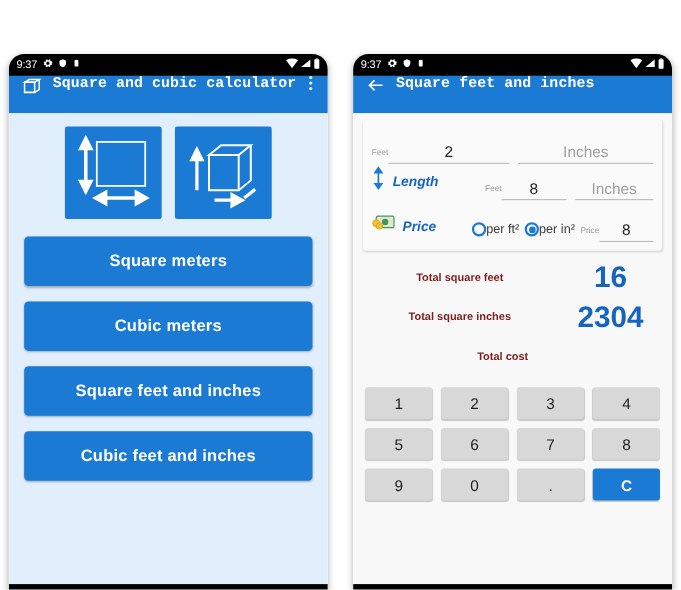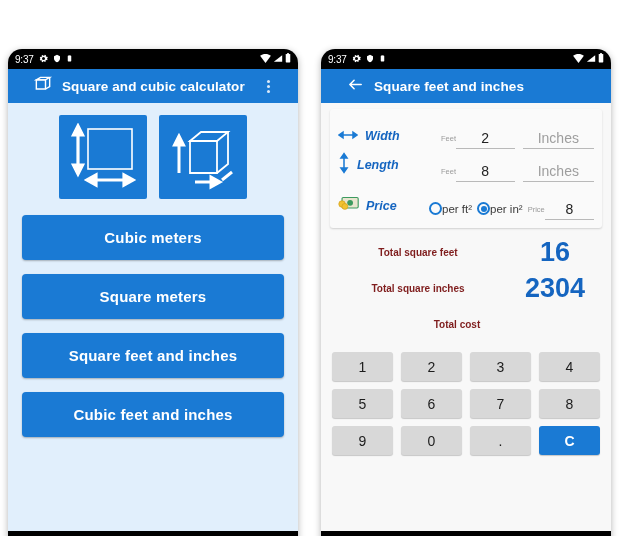--- a/index.html
+++ b/index.html
@@ -30,22 +30,23 @@
     font-size: 10px; flex: 0 0 auto;
   }
   .statusbar .clock { font-size: 10px; letter-spacing: -.2px; }
   .sb-left  { display:flex; align-items:center; gap:5px; }
   .sb-right { margin-left:auto; display:flex; align-items:center; gap:2px; }
   .sb-ico { display:inline-block; }
 
   
   .appbar {
     background: #1a7ad4; height: 34px; flex: 0 0 auto;
-    display: flex; align-items: center; padding: 0 25px; gap: 9px;
+    display: flex; padding: 0 11px; gap: 9px;
     color: #fff;
+    font-family: Liberation Mono, monospace;
   }
   .appbar .title { font-size: 13.5px; font-weight: bold; letter-spacing:.1px; }
   .overflow { margin-left: auto; display:flex; flex-direction:column; gap:2px; padding-right:3px; }
   .overflow i { width:3px; height:3px; border-radius:50%; background:#dbe9f8; display:block; }
 
   
   .body-left { flex: 1 1 auto; background: #e1effc; padding: 10px 14px 0; }
   .icon-row { display:flex; gap:12px; justify-content:center; margin: 2px 0 16px; }
   .icon-box {
     width: 88px; height: 84px; background: #1a7ad4;
@@ -197,22 +198,22 @@
               <line x1="11" y1="20" x2="11" y2="50"></line>
               <polygon points="11,13 6.5,22 15.5,22"></polygon>
               <line x1="27" y1="59" x2="46" y2="59"></line>
               <polygon points="52,59 43,54 43,64"></polygon>
               <line x1="54" y1="57" x2="64" y2="49"></line>
             </g>
           </svg>
         </div>
       </div>
 
+      <button class="big-btn">Square meters</button>
       <button class="big-btn">Cubic meters</button>
-      <button class="big-btn">Square meters</button>
       <button class="big-btn">Square feet and inches</button>
       <button class="big-btn">Cubic feet and inches</button>
     </div>
 
     <div class="navbar">
       <span class="nav-back"></span>
       <span class="nav-home"></span>
       <span class="nav-recent"></span>
     </div>
   </div>
@@ -264,32 +265,20 @@
             <path fill="none" stroke="#fff" stroke-width="2.2" stroke-linecap="round" stroke-linejoin="round" d="M20 12H4m0 0l6-6m-6 6l6 6"></path>
           </svg>
       </span>
       <span class="title">Square feet and inches</span>
     </div>
 
     <div class="body-right">
       <div class="card">
 
         <div class="in-row">
-          <div class="in-lead">
-            <span>
-              <svg width="20" height="12" viewBox="0 0 24 14">
-                  <g stroke="#1a7ad4" stroke-width="1.8" fill="#1a7ad4">
-                    <line x1="5" y1="7" x2="19" y2="7"></line>
-                    <polygon points="1,7 6,3.5 6,10.5"></polygon>
-                    <polygon points="23,7 18,3.5 18,10.5"></polygon>
-                  </g>
-                </svg>
-            </span>
-            <span class="in-label">Width</span>
-          </div>
           <div class="field">
             <span class="cap">Feet</span>
             <input class="val" value="2" style="">
           </div>
           <div class="field">
             <span class="cap">&nbsp;</span>
             <input class="val" placeholder="Inches" style="">
           </div>
         </div>
 

